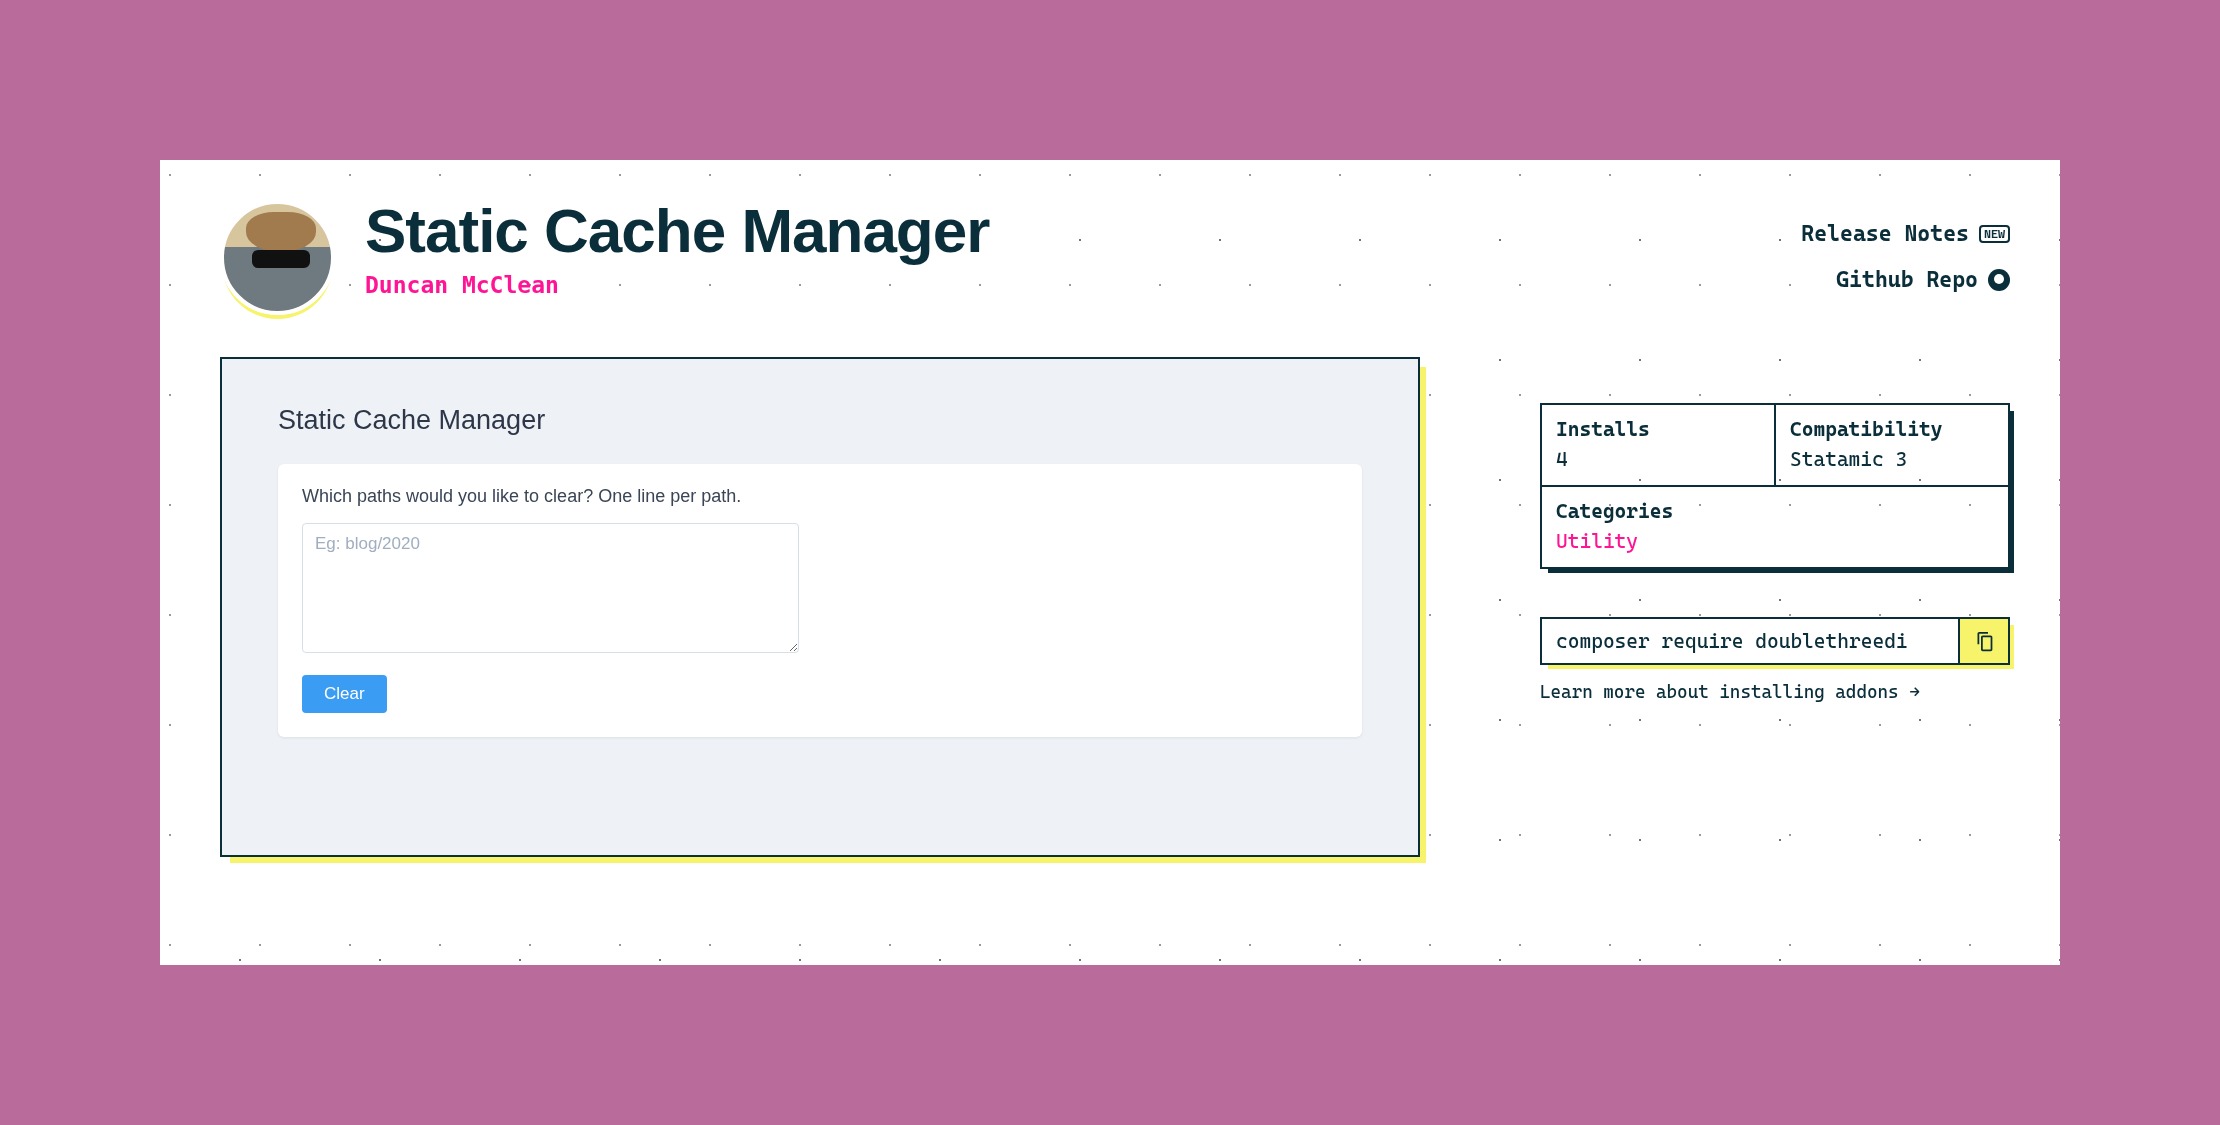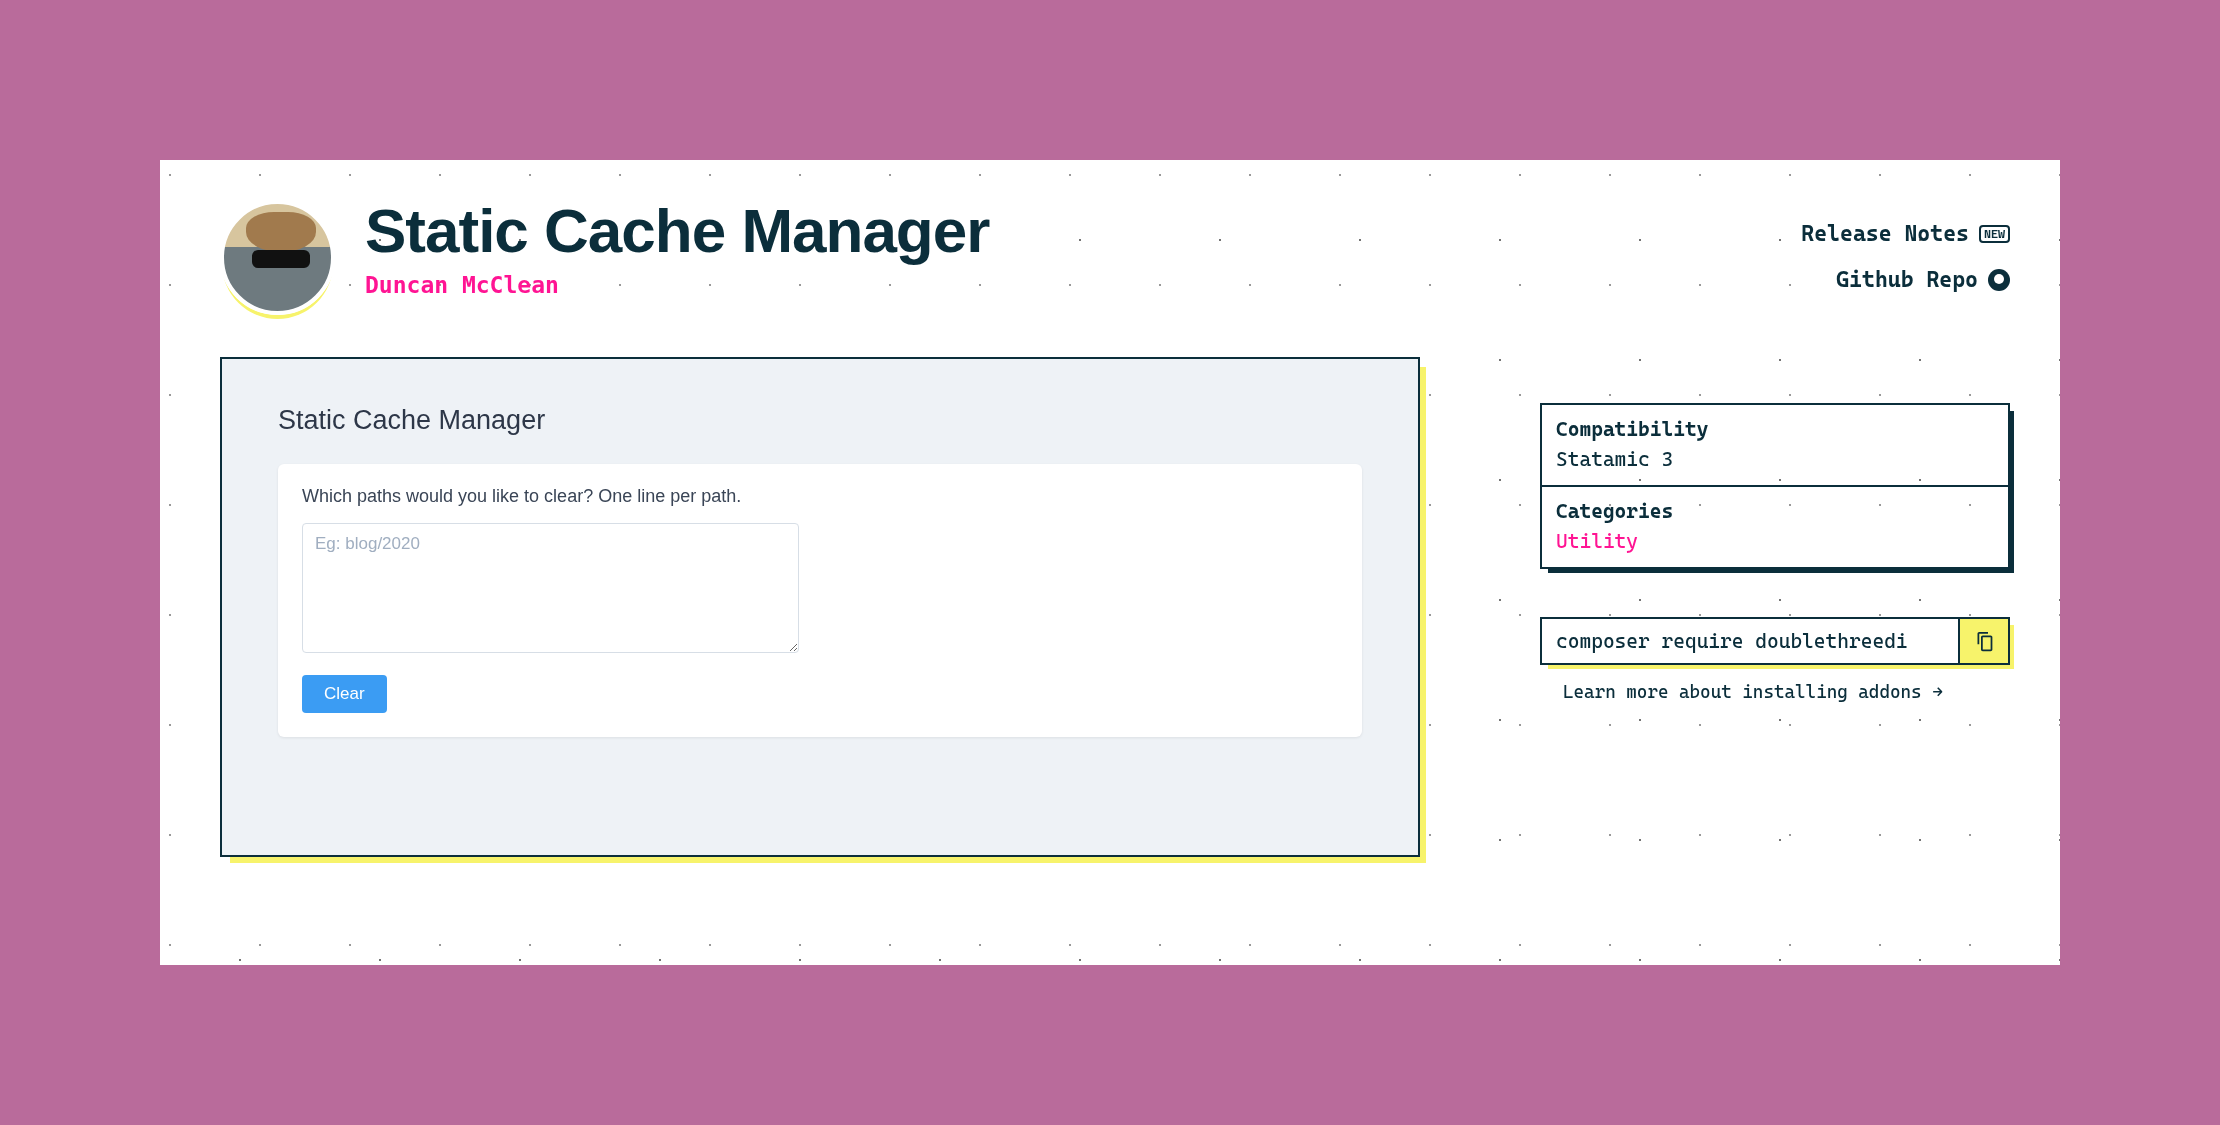--- a/index.html
+++ b/index.html
@@ -91,21 +91,21 @@
   .meta-row:last-child .cell{ border-bottom:none; }
   .k{ font-weight:700; display:block; margin-bottom:6px; }
   .v{ font-weight:400; }
   .cat-link{ color:#ff1493; text-decoration:none; cursor:pointer;margin-top:8px;}
   .install{ margin-top:48px; display:flex; border:2px solid #0b2e3b;
             box-shadow:6px 6px 0 -2px #f7f36b; align-items:stretch;}
   .install-cmd{ flex:1; padding:10px 14px; font-weight:400; white-space:nowrap; overflow:hidden;}
   .copy{ background:#f7f36b; width:50px; border-left:2px solid #0b2e3b;
          display:flex; align-items:center; justify-content:center; cursor:pointer;}
   .copy svg{ width:21px; height:21px; fill:#0b2e3b;}
-  .learn{ margin-top:16px; font-size:18px;margin-left:23px;}
+  .learn{ margin-top:16px; font-size:18px;}
   .learn a{ color:inherit; }
 </style>
 </head>
 <body>
 
 <div class="page">
 
   <div class="hdr">
     <div class="avatar"></div>
     <div class="title-col">
@@ -134,20 +134,24 @@
           <button class="clear-btn">Clear</button>
         </div>
       </div>
     </div>
 
     <div class="side">
 
       <div class="meta">
         <div class="meta-row">
           <div class="cell">
+            <span class="k">Installs</span>
+            <span class="v">4</span>
+          </div>
+          <div class="cell">
             <span class="k">Compatibility</span>
             <span class="v">Statamic 3</span>
           </div>
         </div>
         <div class="meta-row">
           <div class="cell">
             <span class="k">Categories</span>
             <a class="cat-link">Utility</a>
           </div>
         </div>

